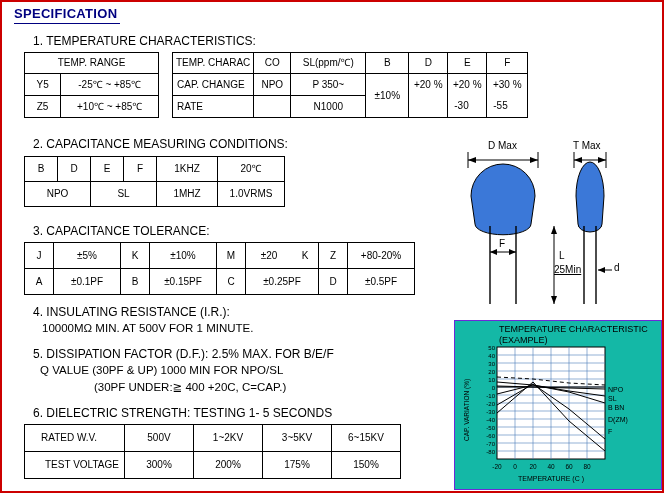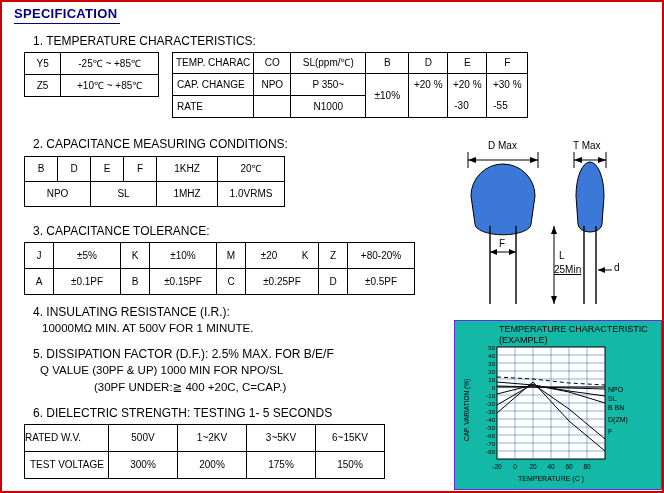--- a/index.html
+++ b/index.html
@@ -89,20 +89,23 @@
 
 <div class="page">
 
   <div class="spec-title">SPECIFICATION</div>
   <div class="spec-underline"></div>
 
   <div class="sec-head" style="left:16px; top:32px;">1. TEMPERATURE CHARACTERISTICS:</div>
 
   <table class="grid" style="left:22px; top:50px; width:135px;">
     <tbody>
+        <tr>
+      <td colspan="2" style="height:16px;">TEMP. RANGE</td>
+    </tr>
     <tr>
       <td style="width:32px; height:17px;">Y5</td>
       <td style="width:95px;">-25℃ ~ +85℃</td>
     </tr>
     <tr>
       <td style="height:17px;">Z5</td>
       <td>+10℃ ~ +85℃</td>
     </tr>
   </tbody>
     </table>
@@ -192,28 +195,28 @@
 
   <div class="sec-head" style="left:16px; top:345px;">5. DISSIPATION FACTOR (D.F.): 2.5% MAX. FOR B/E/F</div>
   <div class="body-text" style="left:38px; top:362px;">Q VALUE    (30PF &amp; UP) 1000 MIN  FOR NPO/SL</div>
   <div class="body-text" style="left:92px; top:378px;">(30PF UNDER:≧ 400 +20C, C=CAP.)</div>
 
   <div class="sec-head" style="left:16px; top:404px;">6. DIELECTRIC STRENGTH: TESTING 1- 5 SECONDS</div>
 
   <table class="grid" style="left:22px; top:422px;">
     <tbody>
         <tr>
-      <td style="width:80px; height:22px; text-align:left; padding-left:0;">RATED W.V.</td>
+      <td style="width:80px; height:22px; text-align:left; padding-left:16px;">RATED W.V.</td>
       <td style="width:62px;">500V</td>
       <td style="width:62px;">1~2KV</td>
       <td style="width:62px;">3~5KV</td>
       <td style="width:62px;">6~15KV</td>
     </tr>
     <tr>
-      <td style="height:22px; text-align:left; padding-left:5px;">TEST VOLTAGE</td>
+      <td style="height:22px; text-align:left; padding-left:20px;">TEST VOLTAGE</td>
       <td>300%</td>
       <td>200%</td>
       <td>175%</td>
       <td>150%</td>
     </tr>
   </tbody>
     </table>
 
   <div class="drawing">
     <svg width="206" height="190" viewBox="0 0 206 190">

